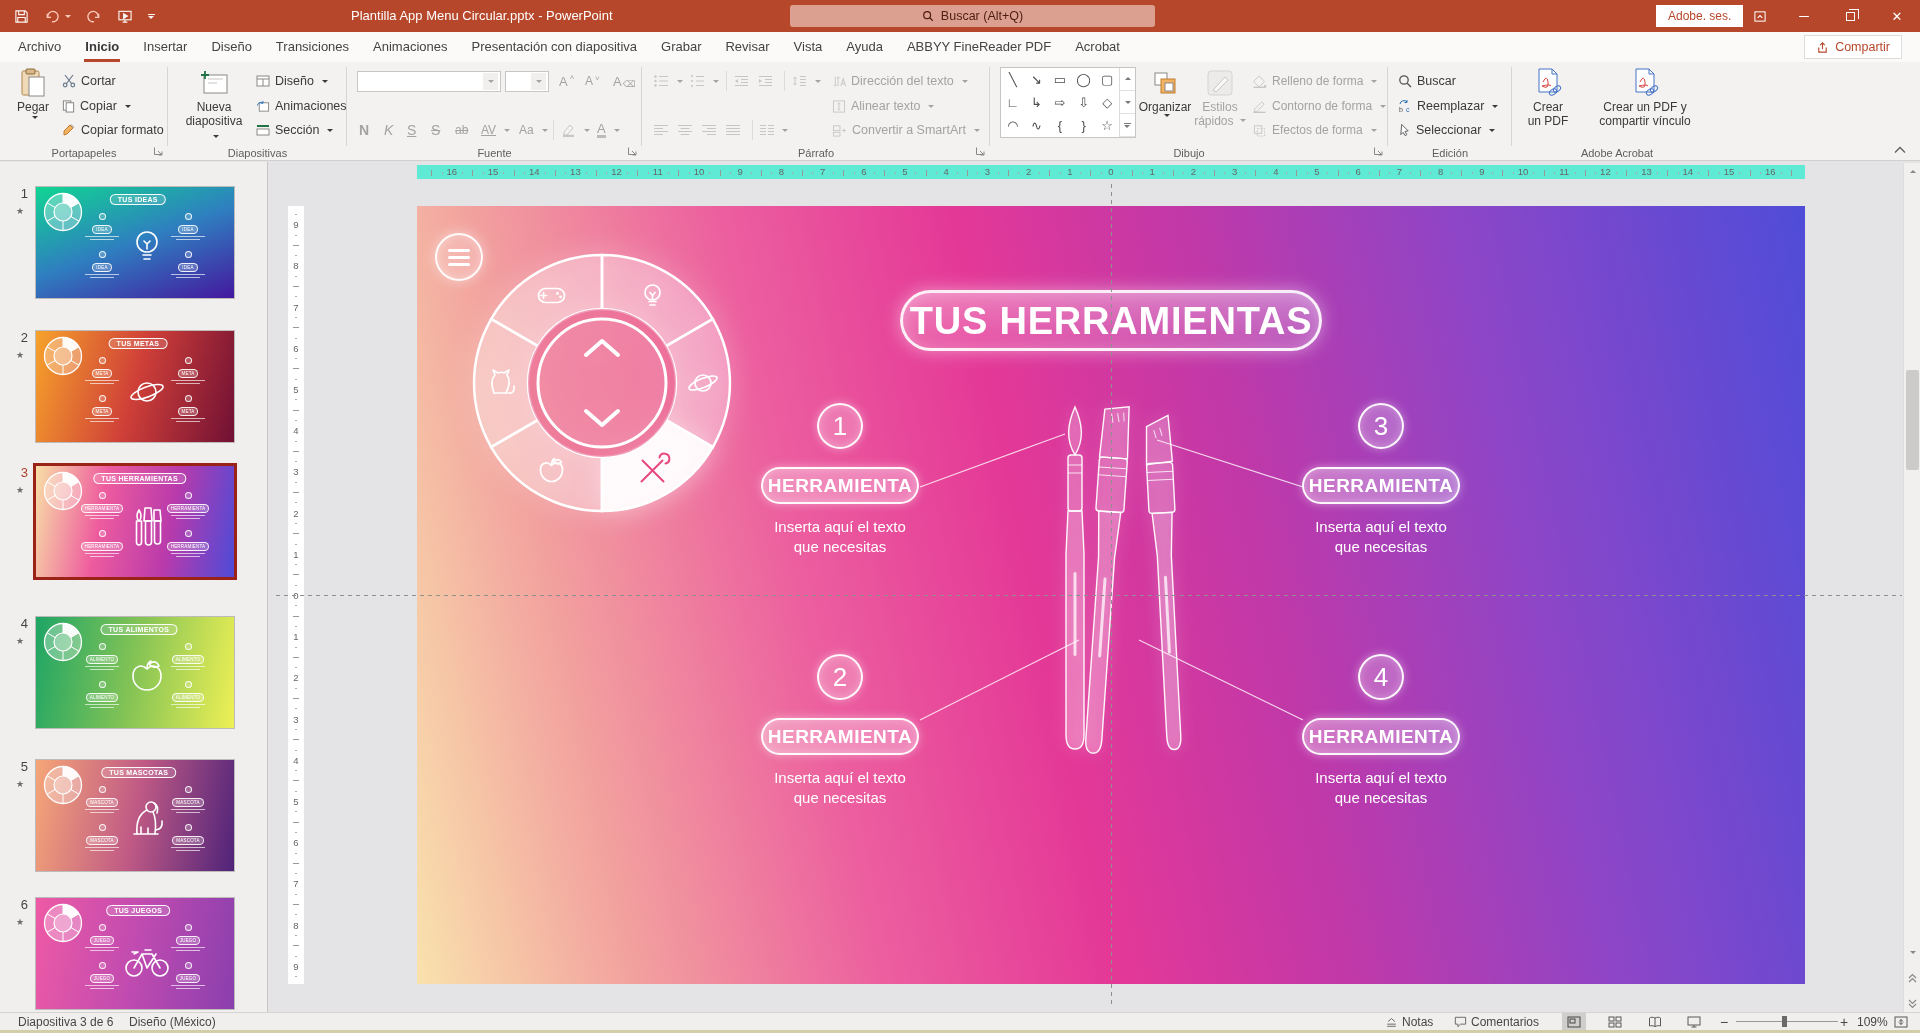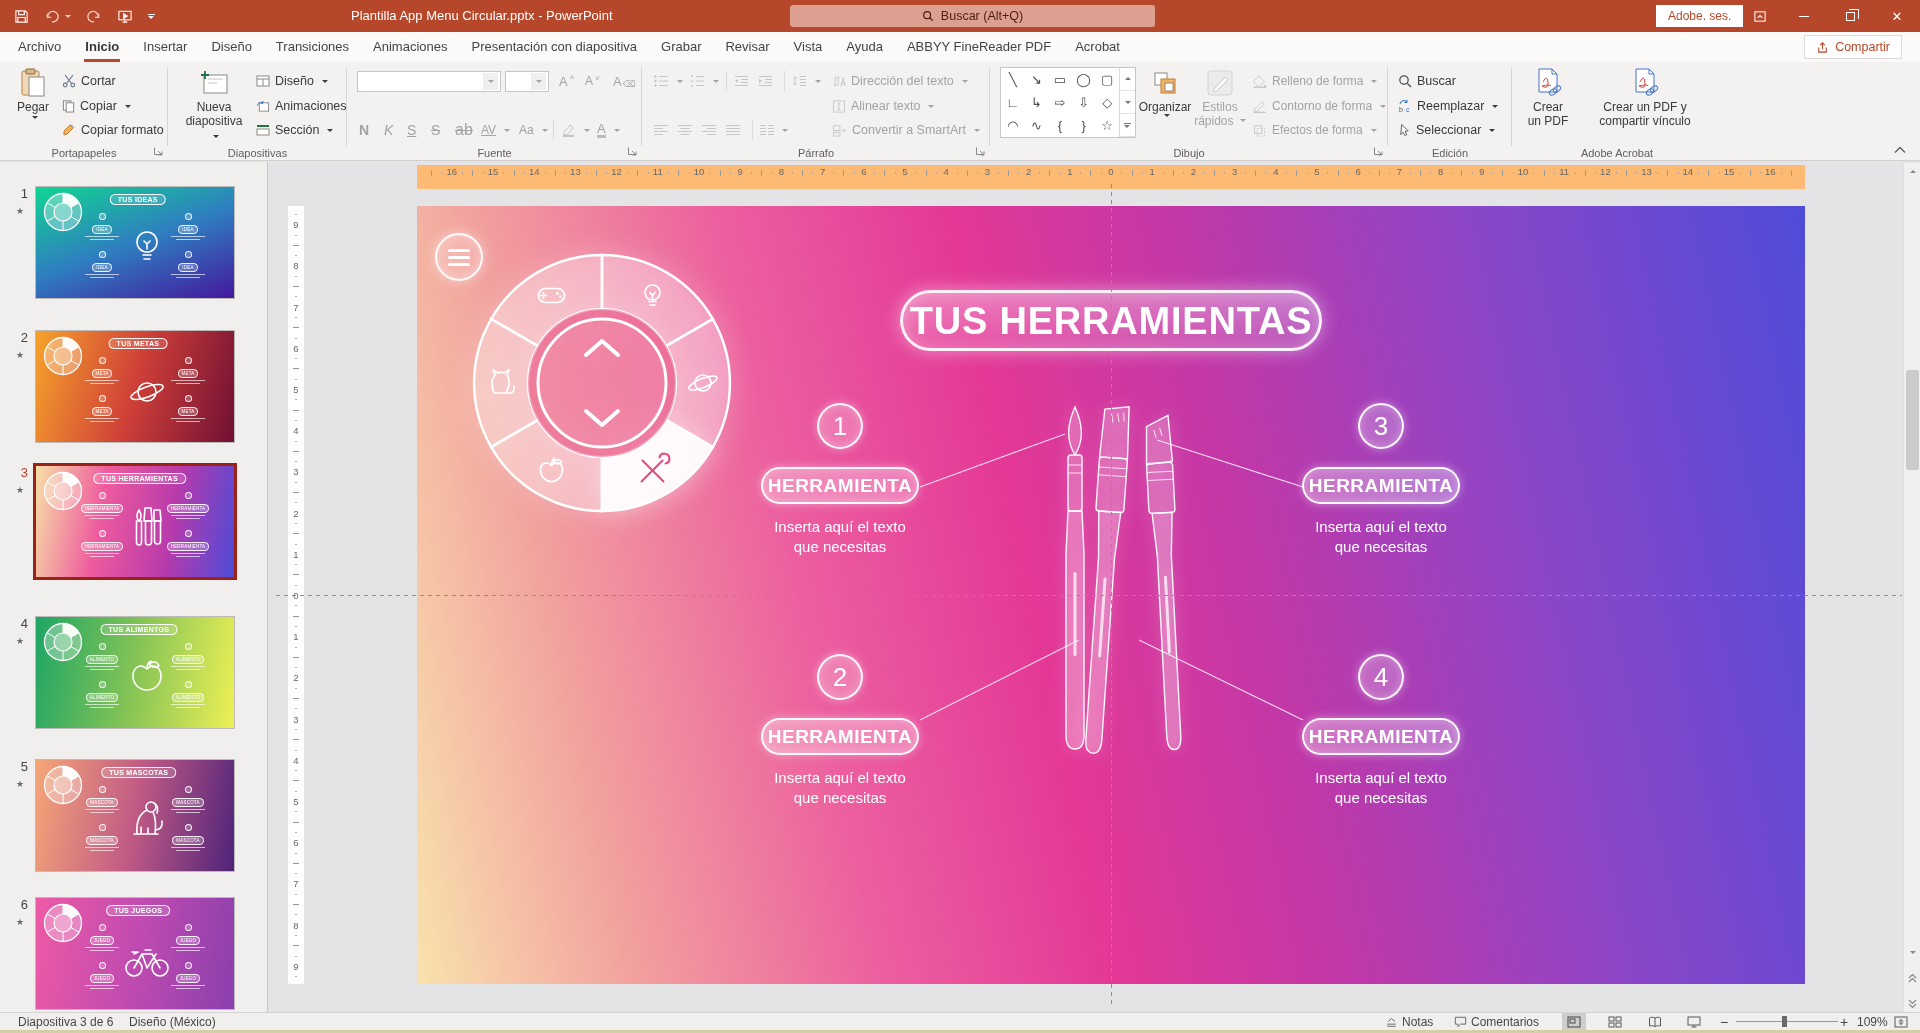--- a/index.html
+++ b/index.html
@@ -60,21 +60,21 @@
 .th-img.sel{box-shadow:0 0 0 2px #9b2217;border-color:#9b2217}
 .th-wheel{position:absolute;left:7px;top:5px}
 .th-title{position:absolute;top:7px;left:50%;transform:translateX(-45%);border:1px solid rgba(255,255,255,.95);border-radius:8px;padding:1px 7px;color:#fff;font-size:7px;font-weight:700;letter-spacing:.3px;white-space:nowrap;background:rgba(255,255,255,.15)}
 .th-cicon{position:absolute;left:84px;top:34px}
 .th-it{position:absolute;width:56px;text-align:center}
 .th-dot{width:7px;height:7px;border:1px solid rgba(255,255,255,.9);border-radius:50%;margin:0 auto;background:rgba(255,255,255,.2)}
 .th-pill{margin:2px auto 0;border:1px solid rgba(255,255,255,.9);border-radius:5px;font-size:4.5px;color:#fff;padding:1px 3px;display:inline-block;letter-spacing:.2px;background:rgba(255,255,255,.22);line-height:5px}
 .th-bars i{display:block;height:1px;background:rgba(255,255,255,.65);margin:2px auto 0}
 .th-bars i:nth-child(1){width:34px}.th-bars i:nth-child(2){width:24px}
 
-#hruler{position:absolute;left:417px;top:165px;width:1388px;height:24px;background:#fdba74;z-index:5}
+#hruler{position:absolute;left:417px;top:165px;width:1388px;height:14px;background:#5eead4;z-index:5}
 #vruler{position:absolute;left:288px;top:206px;width:16px;height:778px;background:#fff;z-index:5}
 .rnum{position:absolute;top:1px;transform:translateX(-50%);font-size:9.5px;color:#666}
 .rt{position:absolute;top:5px;width:1px;height:6px;background:#999}
 .rd{position:absolute;top:7px;width:1px;height:2px;background:#aaa}
 .vnum{position:absolute;left:0;right:0;text-align:center;transform:translateY(-50%);font-size:9.5px;color:#666}
 .vt{position:absolute;left:5px;width:6px;height:1px;background:#999}
 .vd{position:absolute;left:7px;width:2px;height:1px;background:#aaa}
 #slide{position:absolute;left:417px;top:206px;width:1388px;height:778px;background:linear-gradient(78deg,#f9e2ad 0%,#f2a19e 14%,#ec5f9f 30%,#e43897 45%,#c138a8 60%,#8c46c8 78%,#4f4cd8 100%);overflow:hidden;z-index:4}
 #gv{position:absolute;left:1111px;top:184px;width:1px;height:824px;background:repeating-linear-gradient(180deg,#8f8f8f 0 4px,transparent 4px 8px);z-index:6}
 #gh{position:absolute;left:276px;top:595px;width:1626px;height:1px;background:repeating-linear-gradient(90deg,#8f8f8f 0 4px,transparent 4px 8px);z-index:6}
@@ -312,21 +312,21 @@
     <div class="sbtn r3 dis" style="left:37px">
         <span class="fletter" style="font-style:italic">K</span>
       </div>
     <div class="sbtn r3 dis" style="left:60px">
         <span class="fletter" style="text-decoration:underline">S</span>
       </div>
     <div class="sbtn r3 dis" style="left:84px">
         <span class="fletter" style="text-decoration:line-through">S</span>
       </div>
     <div class="sbtn r3 dis" style="left:108px">
-        <span class="fletter" style="font-size:16px;text-decoration:line-through">ab</span>
+        <span class="fletter" style="font-size:12px;text-decoration:line-through">ab</span>
       </div>
     <div class="sbtn r3 dis" style="left:134px">
         <span class="fletter" style="font-size:12px;text-decoration:underline">AV</span>
         <span class="car"></span>
       </div>
     <div class="sbtn r3 dis" style="left:172px">
         <span class="fletter" style="font-size:12px">Aa</span>
         <span class="car"></span>
       </div>
     <div class="sep" style="left:206px;top:58px"></div>

